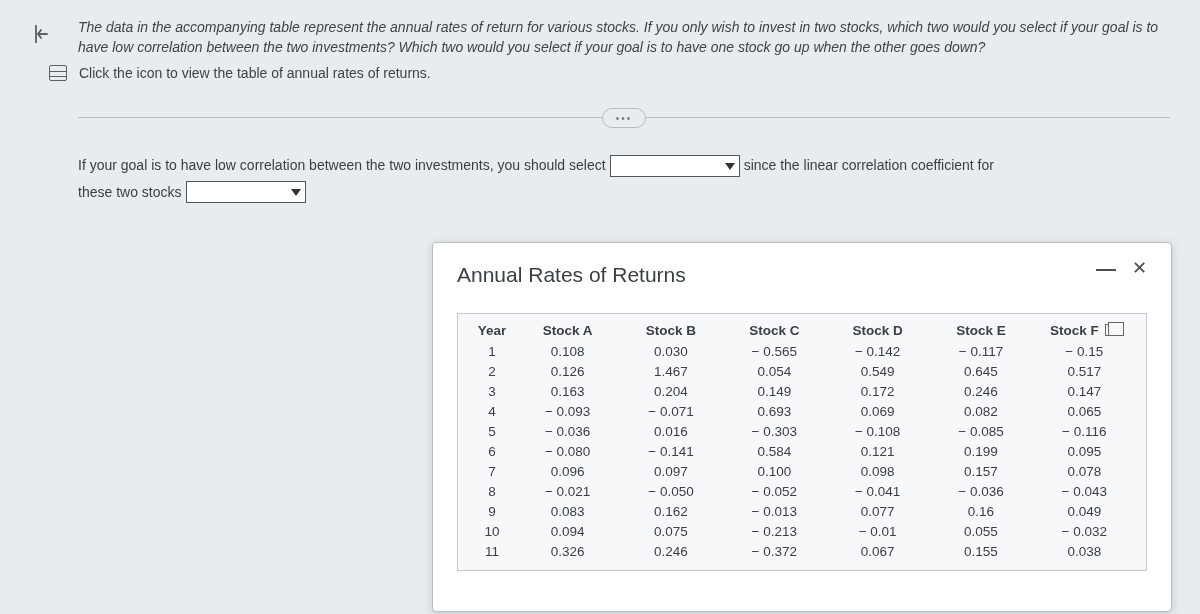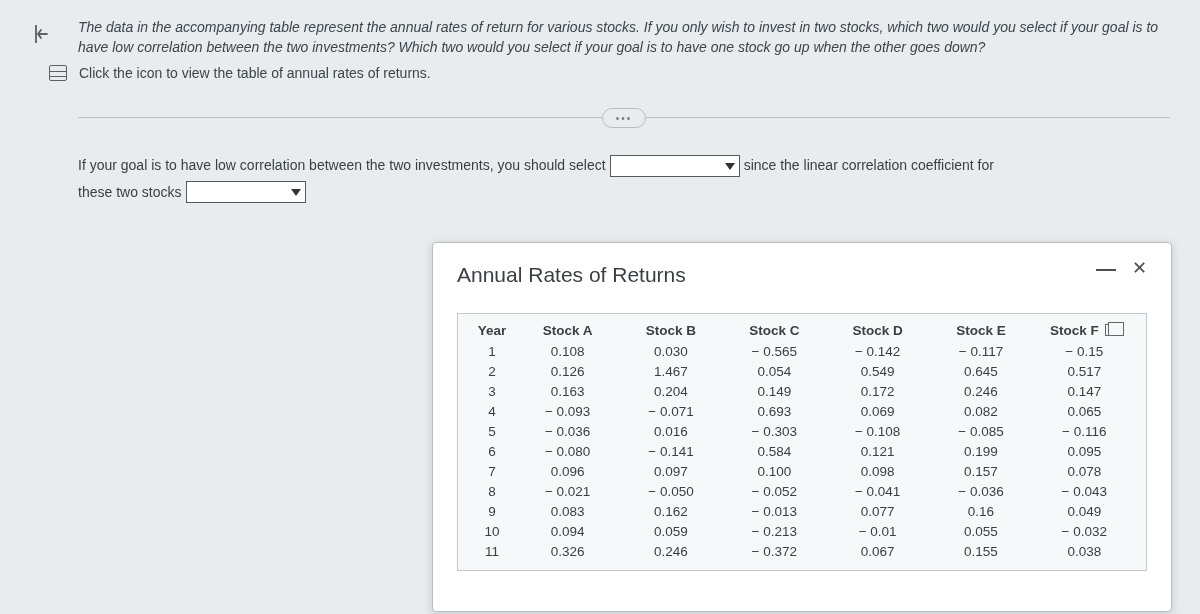--- a/index.html
+++ b/index.html
@@ -311,21 +311,21 @@
             <td>0.083</td>
             <td>0.162</td>
             <td>− 0.013</td>
             <td>0.077</td>
             <td>0.16</td>
             <td>0.049</td>
           </tr>
           <tr>
             <td>10</td>
             <td>0.094</td>
-            <td>0.059</td>
+            <td>0.075</td>
             <td>− 0.213</td>
             <td>− 0.01</td>
             <td>0.055</td>
             <td>− 0.032</td>
           </tr>
           <tr>
             <td>11</td>
             <td>0.326</td>
             <td>0.246</td>
             <td>− 0.372</td>

